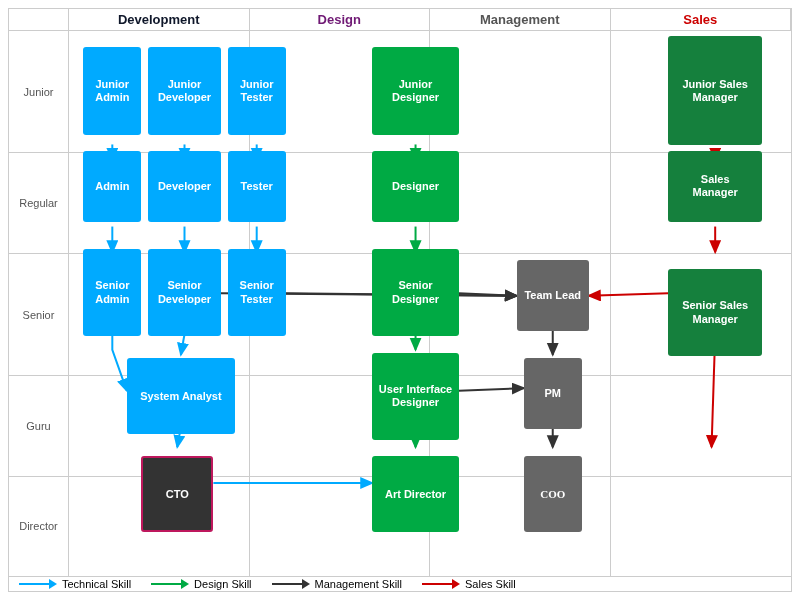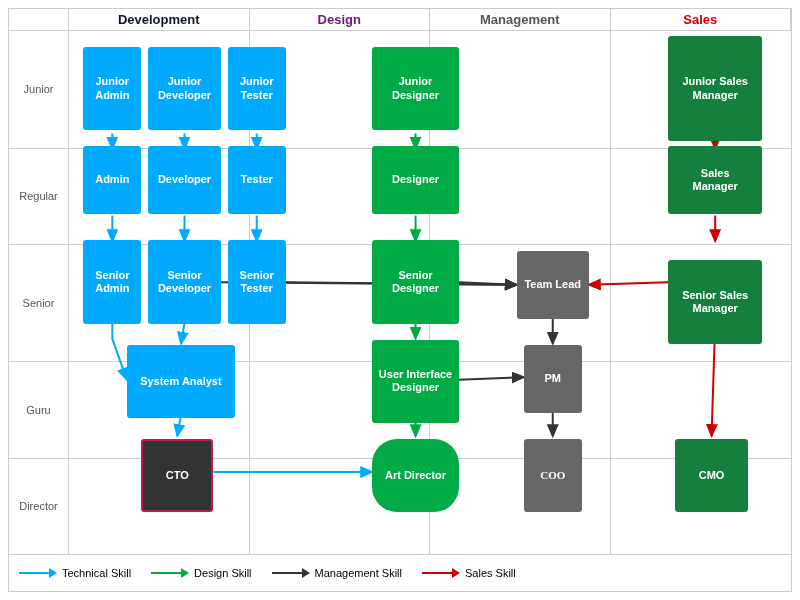--- a/index.html
+++ b/index.html
@@ -113,21 +113,21 @@
     .node-blue { background: #00aaff; }
     .node-green { background: #00aa44; }
     .node-gray { background: #666; }
     .node-red { background: #15803d; }
     .node-dark { background: #333; border: 2px solid #be185d; }
     
     
     .legend {
       display: flex;
       gap: 20px;
-      padding: 12px 10px;
+      padding: 1px 10px;
       border-top: 1px solid #ccc;
       font-size: 11px;
       align-items: center;
     }
     
     .legend-item {
       display: flex;
       align-items: center;
       gap: 5px;
     }
@@ -261,25 +261,24 @@
         <div class="node node-red" style="left:83%;top:40%;width:13%;height:16%;margin-top:20px;">Senior Sales<br>Manager</div>
 
         <div class="node node-blue" style="left:8%;top:60%;width:15%;height:14%;">System Analyst</div>
 
         <div class="node node-green" style="left:42%;top:59%;width:12%;height:16%;">User Interface<br>Designer</div>
 
         <div class="node node-gray" style="left:63%;top:60%;width:8%;height:13%;">PM</div>
 
         <div class="node node-dark" style="left:10%;top:78%;width:10%;height:14%;">CTO</div>
 
-        <div class="node node-green" style="left:42%;top:78%;width:12%;height:14%;border-radius:25px;">Art Director</div>
+        <div class="node node-green" style="left:42%;top:78%;width:12%;height:14%;">Art Director</div>
 
         <div class="node node-gray" style="left:63%;top:78%;width:8%;height:14%;font-family:Liberation Serif, serif;">COO</div>
 
-        <div class="node node-red" style="left:84%;top:78%;width:10%;height:14%;">CMO</div>
       </div>
     </div>
 
     <div class="legend">
       <div class="legend-item">
         <div class="legend-arrow">
           <div class="legend-line" style="background:#00aaff;"></div>
           <div class="legend-arrowhead" style="border-left:8px solid #00aaff;"></div>
         </div>
         <span>Technical Skill</span>

